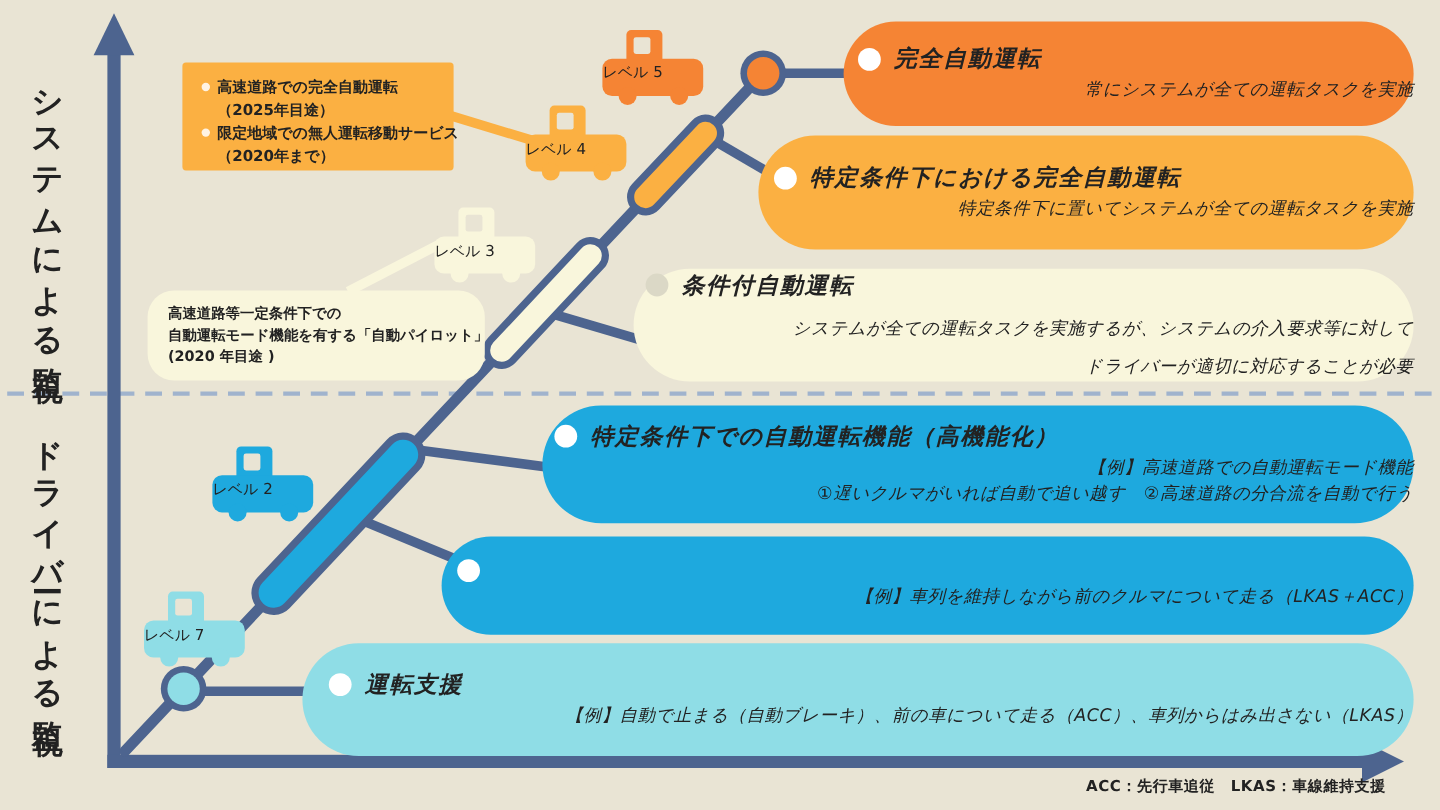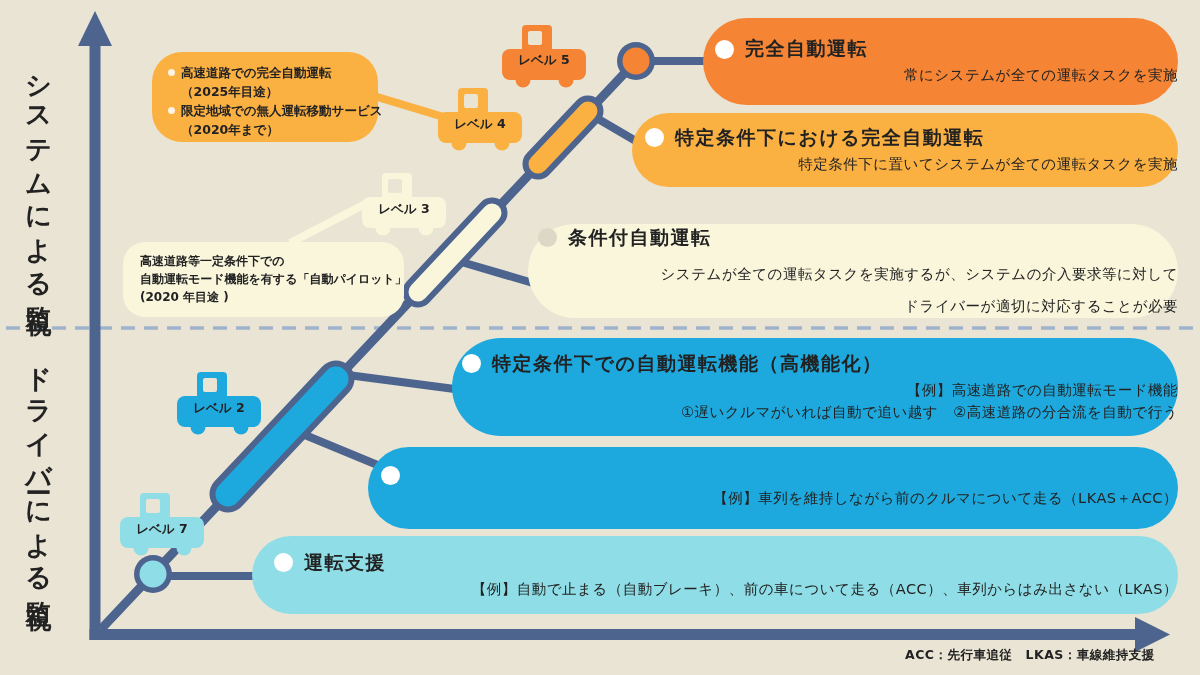--- a/index.html
+++ b/index.html
@@ -16,53 +16,53 @@
     position:absolute; z-index:2;
     writing-mode:vertical-rl; text-orientation:mixed;
     font-size:26px; font-weight:bold; letter-spacing:3px; color:var(--text,#222);
   }
   .vlabel.top { left:22px; top:57px; height:272px; }
   .vlabel.bottom { left:22px; top:349px; height:278px; }
 
   
   .panel {
     position:absolute; z-index:2; box-sizing:border-box;
-    border-radius:999px; display:flex; flex-direction:column; justify-content:center;
+    border-radius:999px; display:flex; flex-direction:column; justify-content:center;font-style:italic;
   }
   .trow { display:flex; align-items:center; gap:11px; }
   .pdot { width:19px; height:19px; border-radius:50%; background:#ffffff; flex:none; }
   .ptitle { font-size:19px; font-weight:bold; letter-spacing:1.5px; white-space:nowrap; }
   .pbody { margin-left:30px; margin-top:2px; font-size:14.5px; line-height:1.52; letter-spacing:0.5px; white-space:nowrap;text-align:right; }
   .p1 { left:703px; top:18px;  width:475px; height:87px; padding-left:12px; background:var(--orange,#F58434); }
-  .p2 { left:632px; top:113px; width:546px; height:74px; padding-left:13px; background:var(--yellow,#FBB042); }
+  .p2 { left:632px; top:113px; width:546px; height:95px; padding-left:13px; background:var(--yellow,#FBB042); }
   .p3 { left:528px; top:224px; width:650px; height:94px; padding-left:10px; background:var(--cream,#F9F6DC);gap:10px; }
   .p3 .pdot { background:#DBD8C6; }
   .p4 { left:452px; top:338px; width:726px; height:98px; padding-left:10px; background:var(--blue,#1EA9DE); }
   .p5 { left:368px; top:447px; width:810px; height:82px; padding-left:13px; background:var(--blue,#1EA9DE); }
-  .p6 { left:252px; top:536px; width:926px; height:78px; padding-left:22px; background:var(--cyan,#8FDDE6); }
+  .p6 { left:252px; top:536px; width:926px; height:94px; padding-left:22px; background:var(--cyan,#8FDDE6); }
 
   
   .callout1 {
     position:absolute; z-index:2; left:152px; top:52px; width:226px; height:90px;
-    box-sizing:border-box; background:var(--yellow,#FBB042); border-radius:30px;
+    box-sizing:border-box; background:var(--yellow,#FBB042); border-radius:3px;
     padding:11px 6px 8px 16px; font-size:12.5px; font-weight:bold; line-height:19px;
   }
   .c1-line { position:relative; padding-left:13px; white-space:nowrap; }
   .c1-bullet { position:absolute; left:0; top:6px; width:7px; height:7px; border-radius:50%;
     background:rgba(255,255,255,0.85); }
   
   .callout2 {
     position:absolute; z-index:2; left:112px; top:242px; width:281px; height:75px;
     box-sizing:border-box; background:var(--cream,#F9F6DC); border-radius:22px;
     padding:10px 0 0 17px; font-size:12px; font-weight:bold; line-height:18px; white-space:nowrap;margin-left:11px;
   }
 
   .car-label {
-    position:absolute; z-index:2; width:84px; text-align:center;
-    font-size:12.5px; font-weight:bold; color:var(--text,#222); white-space:nowrap;
+    position:absolute; z-index:2; width:84px; 
+    font-size:12.5px; font-weight:normal; color:var(--text,#222); white-space:nowrap;
   }
   .footnote {
     position:absolute; z-index:2; left:905px; top:647px;
     font-size:12.5px; font-weight:bold; letter-spacing:0.5px; color:var(--text,#222);
   }
 
   
   .slate-fill { fill:var(--line,#4D648F); }
   .slate-stroke { stroke:var(--line,#4D648F); fill:none; }
   .dash-stroke { stroke:var(--dash,#A0B3CD); fill:none; }

